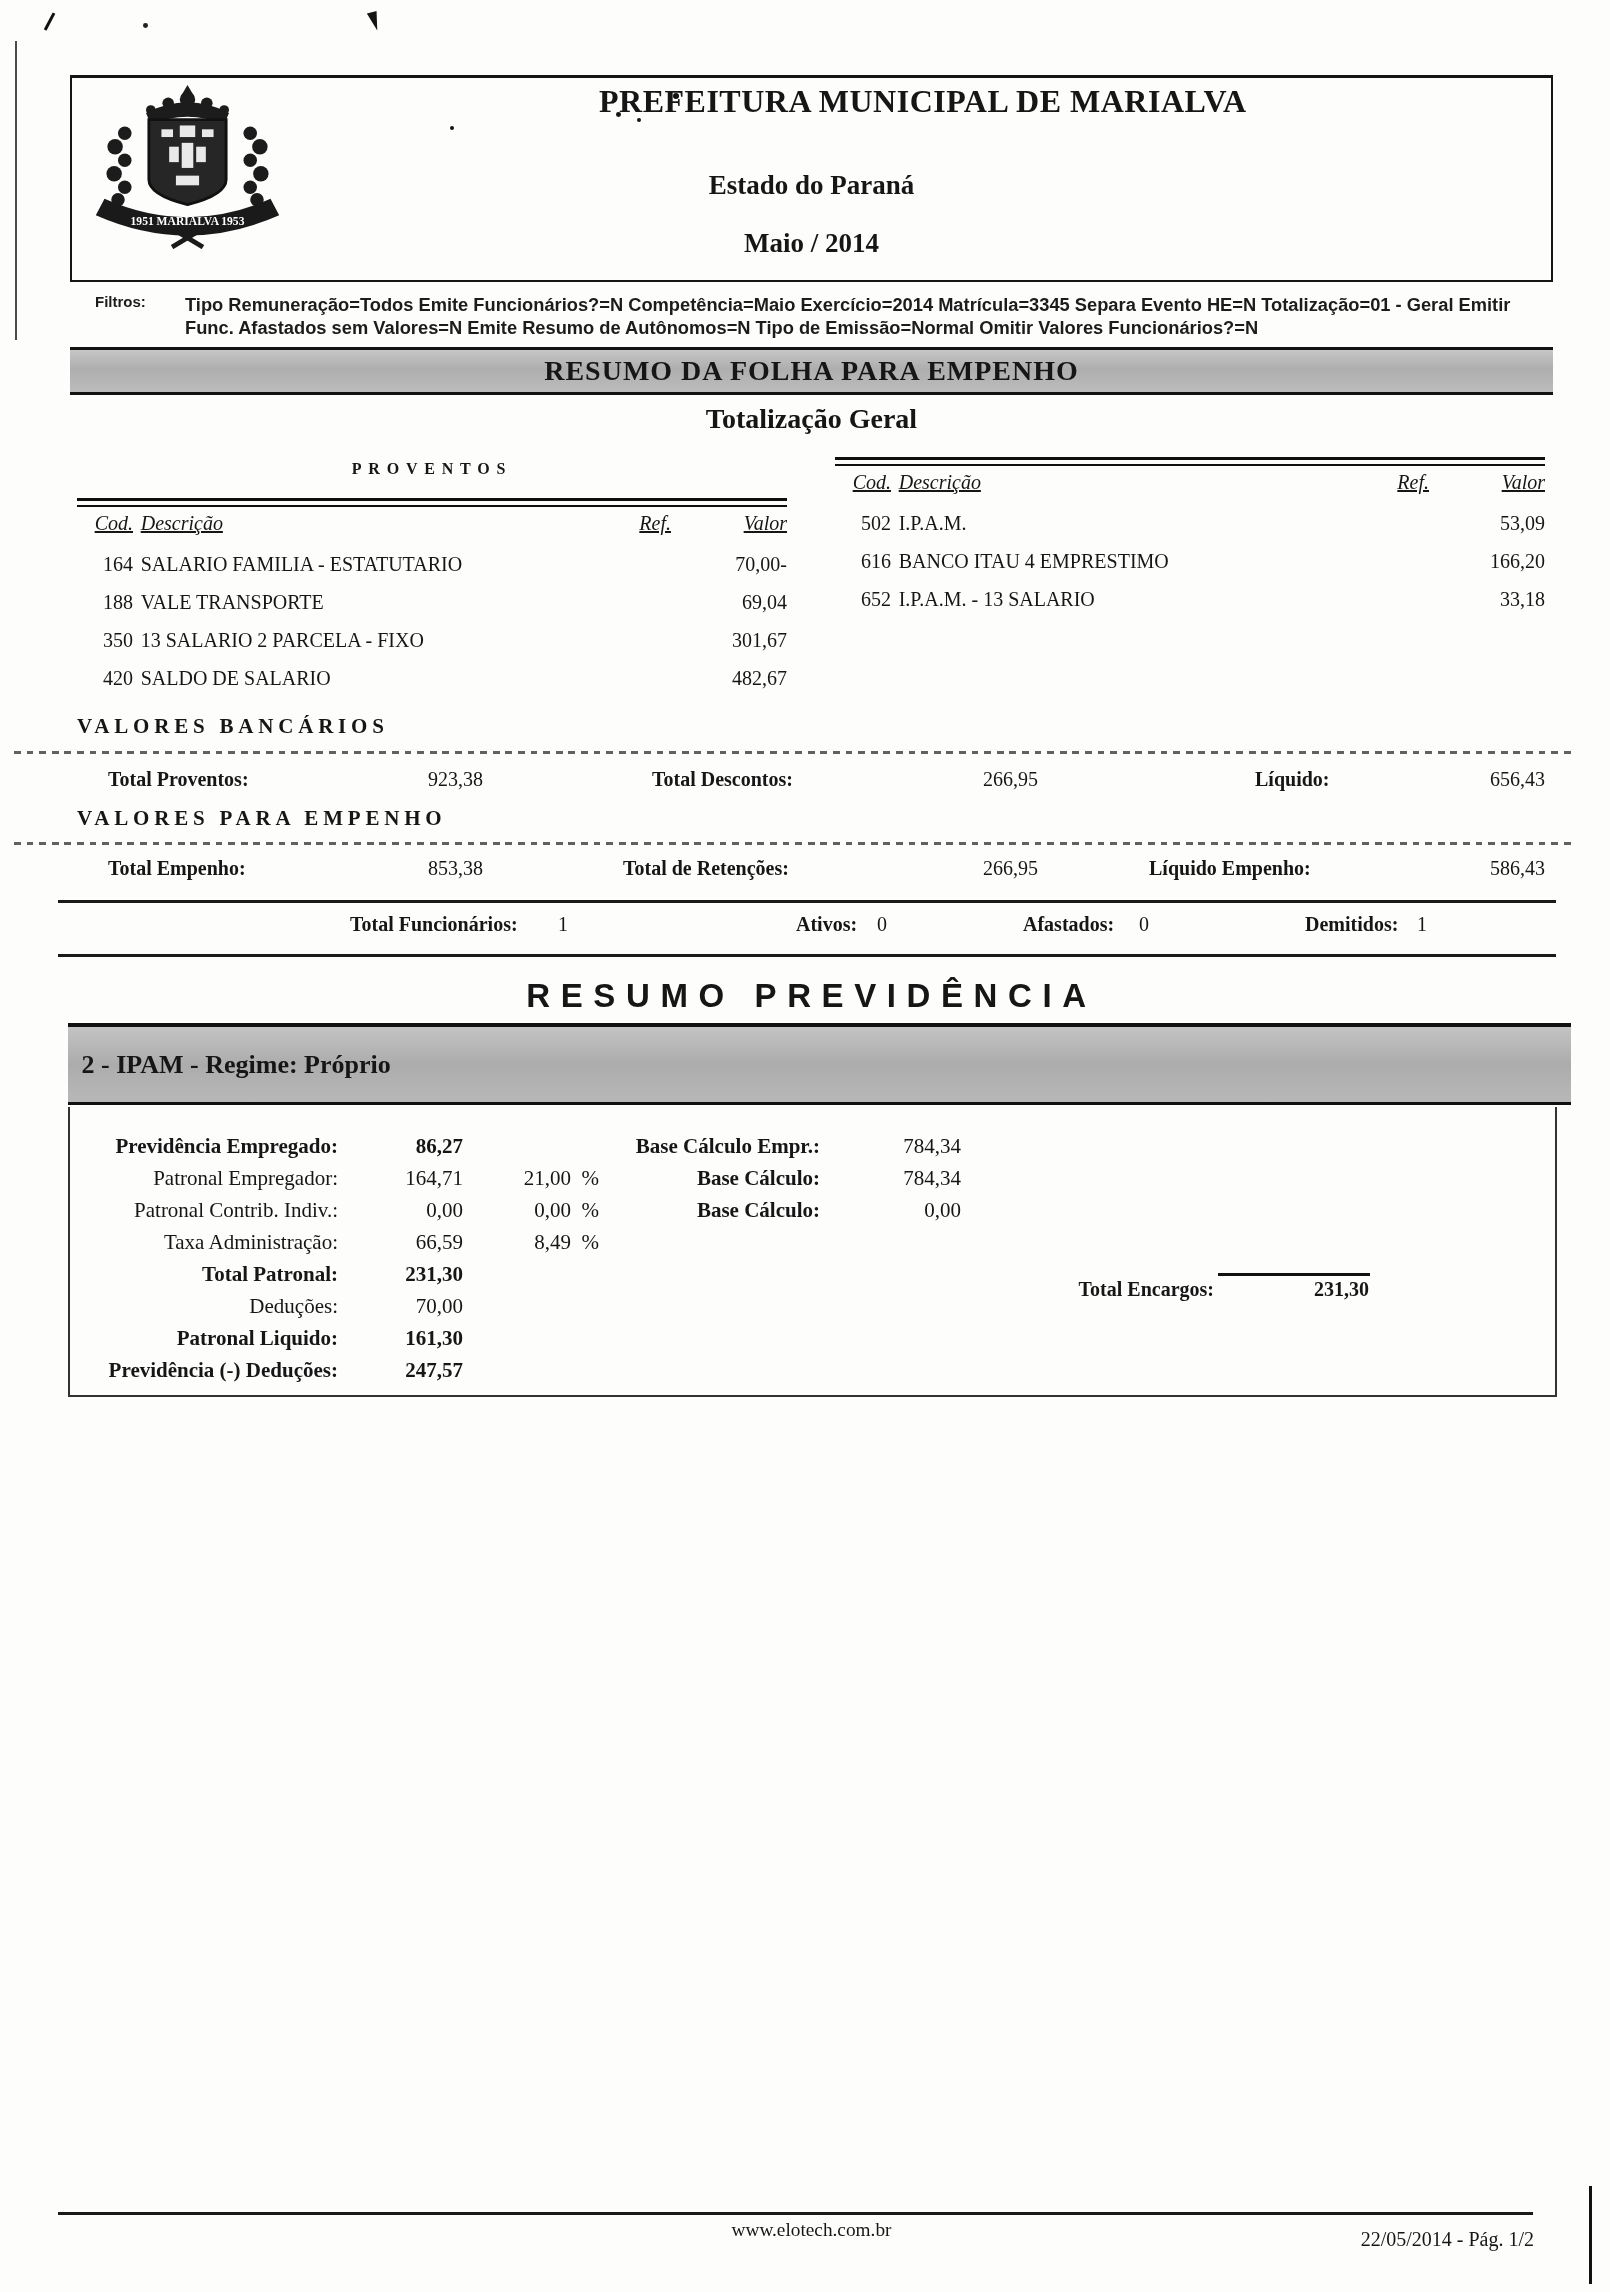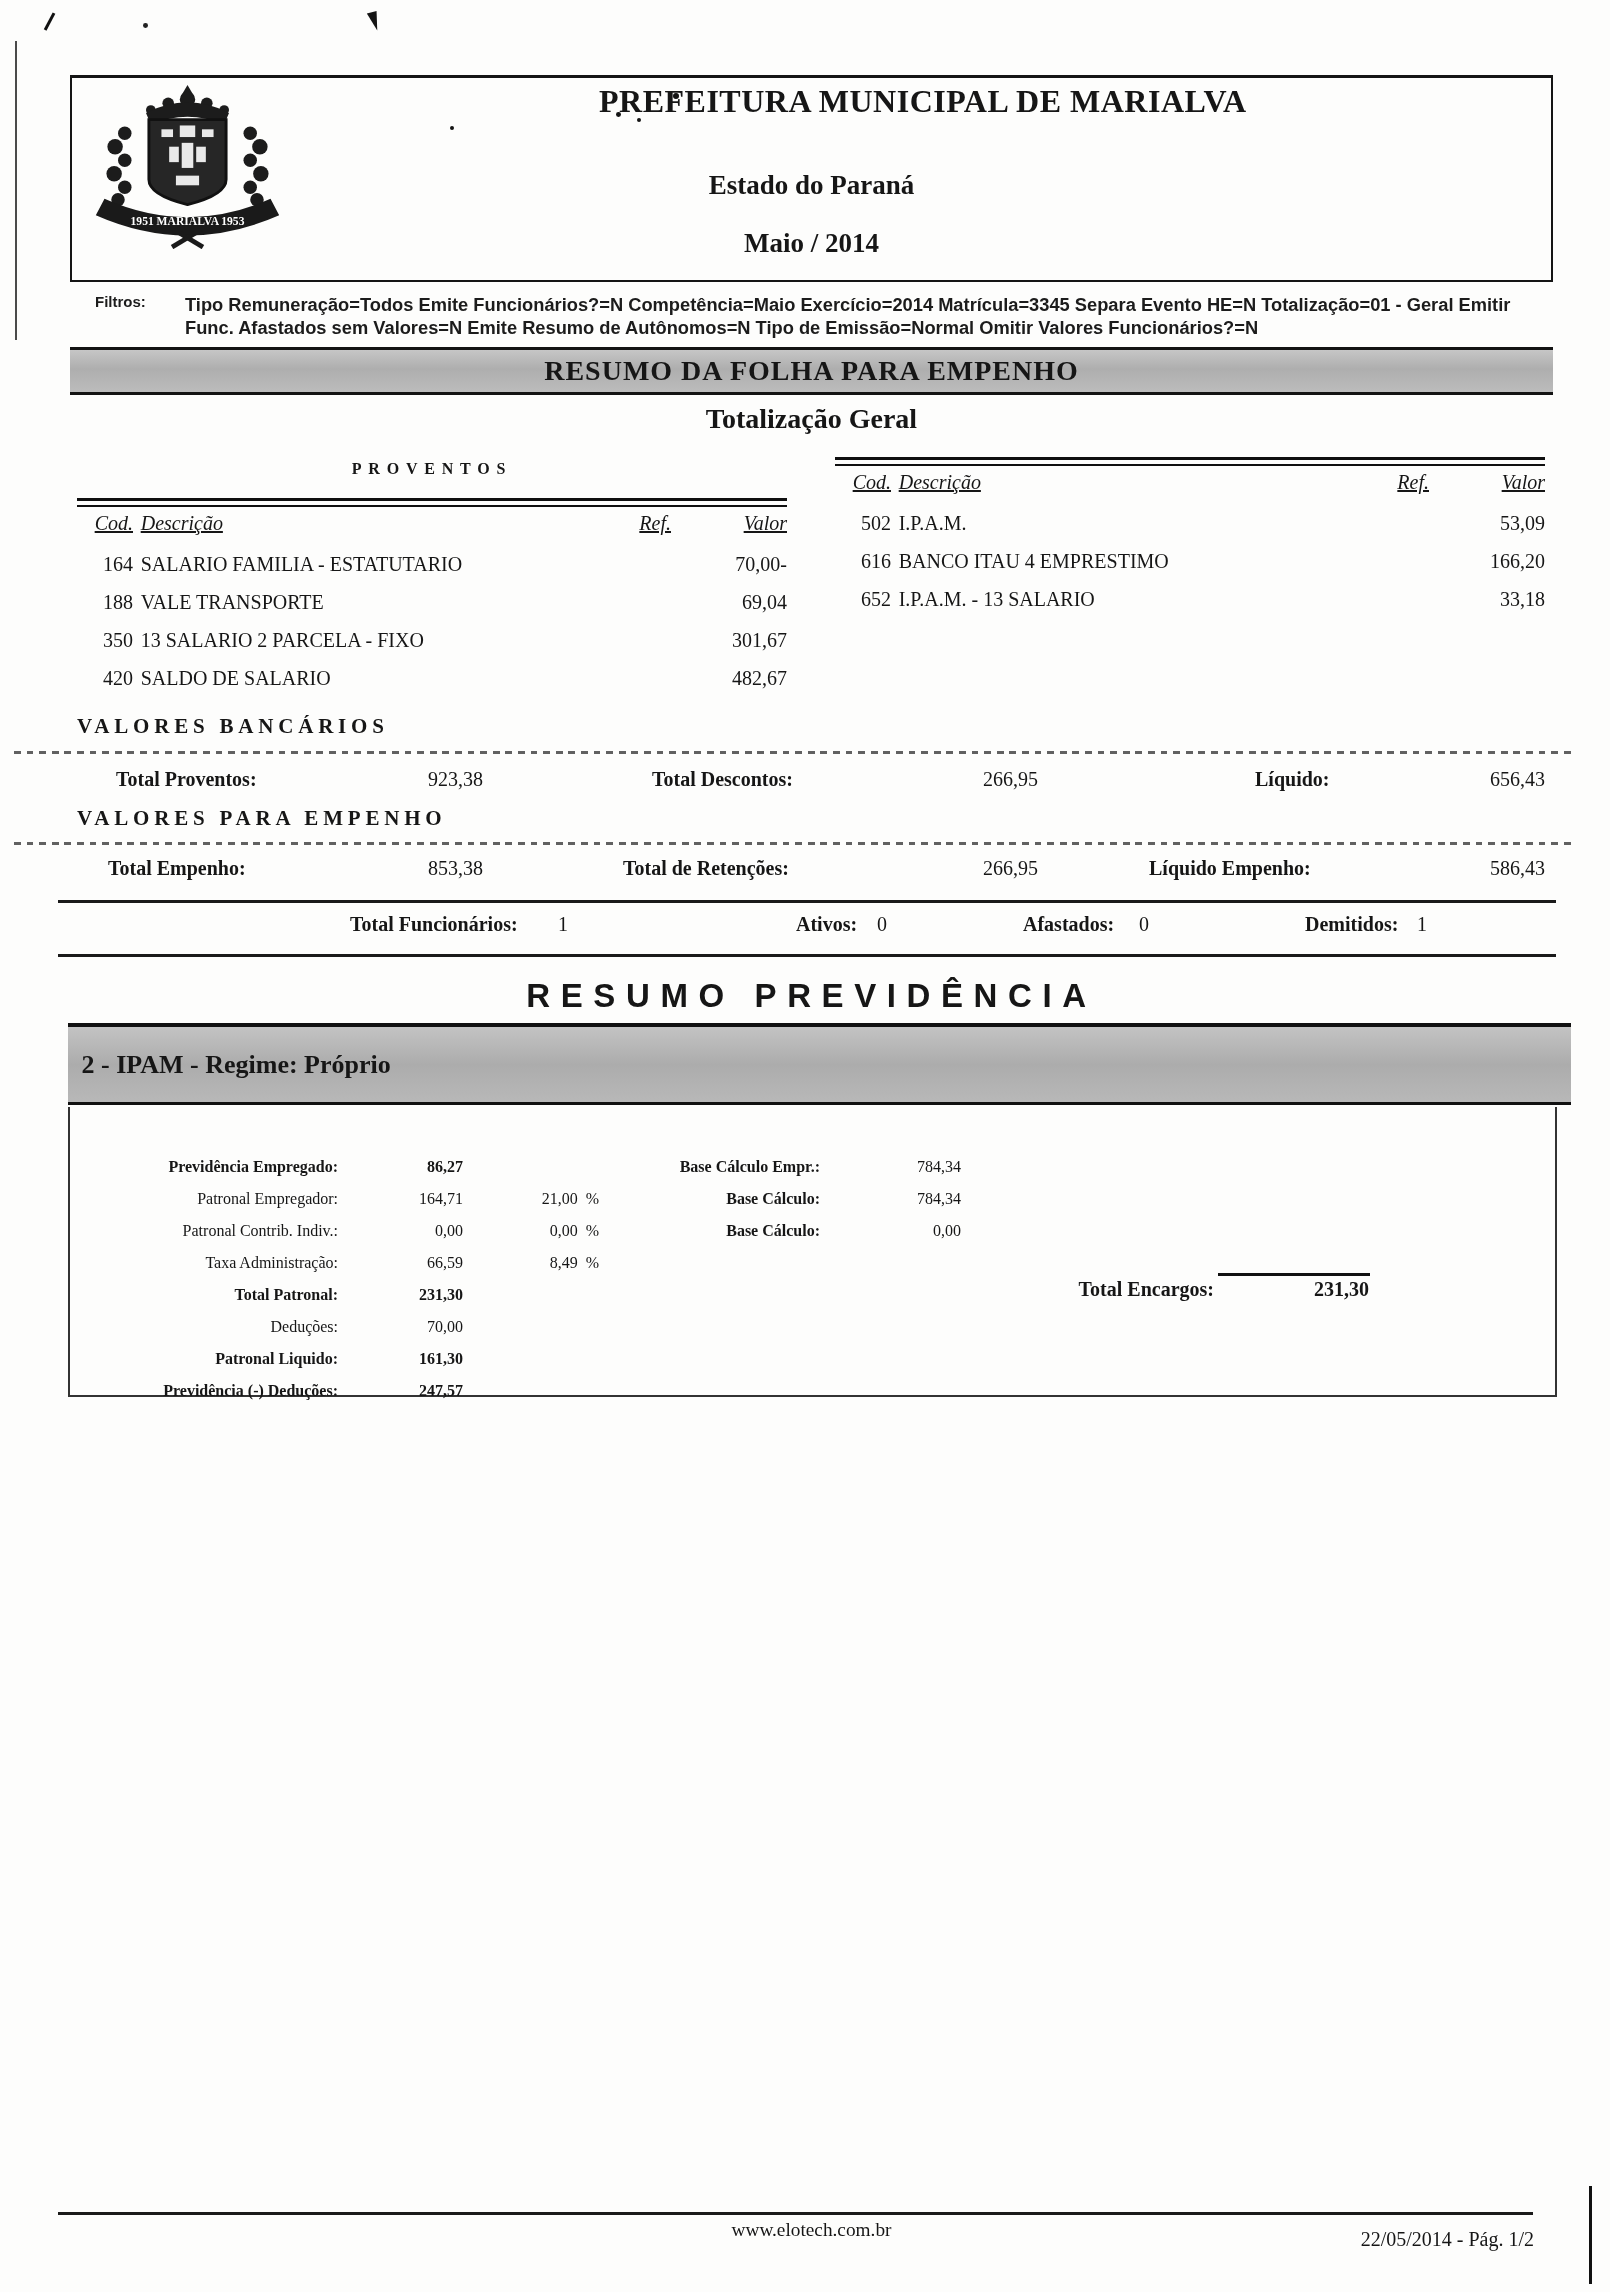--- a/index.html
+++ b/index.html
@@ -55,21 +55,21 @@
   .c-val{width:116px;text-align:right;}
 
   
   .sec-h{font-size:21px;font-weight:bold;letter-spacing:4.8px;}
   .vb-h{left:77px;top:714px;}
   .ve-h{left:77px;top:806px;}
   .dash{height:2.9px;background:repeating-linear-gradient(90deg,#3a3a3a 0 6.8px,transparent 6.8px 12.6px);opacity:.8;}
   .dash1{left:13.5px;top:751px;width:1560px;}
   .dash2{left:13.5px;top:842px;width:1560px;}
   .val-row{font-size:20px;}
-  .vb-l1{left:116px;top:768px;} .vb-v1{left:338px;top:768px;width:145px;}
+  .vb-l1{left:108px;top:768px;} .vb-v1{left:338px;top:768px;width:145px;}
   .vb-l2{left:652px;top:768px;} .vb-v2{left:893px;top:768px;width:145px;}
   .vb-l3{left:1255px;top:768px;} .vb-v3{left:1405px;top:768px;width:140px;}
   .ve-l1{left:108px;top:857px;} .ve-v1{left:338px;top:857px;width:145px;}
   .ve-l2{left:623px;top:857px;} .ve-v2{left:893px;top:857px;width:145px;}
   .ve-l3{left:1149px;top:857px;} .ve-v3{left:1405px;top:857px;width:140px;}
   .hline{height:2.9px;background:#1a1a1a;}
   .line1{left:58px;top:900px;width:1498px;}
   .line2{left:58px;top:954px;width:1498px;}
   .fn-l1{left:350px;top:913px;} .fn-v1{left:558px;top:913px;}
   .fn-l2{left:796px;top:913px;} .fn-v2{left:877px;top:913px;}
@@ -78,21 +78,21 @@
 
   
   .prev-title{left:70px;width:1483px;top:977px;font-family:"Liberation Sans","DejaVu Sans",sans-serif;
               font-size:33px;font-weight:bold;letter-spacing:10.6px;}
   .bar2{left:68px;top:1023px;width:1489px;height:75px;box-sizing:content-box;
         border-top:4.8px solid #111;border-bottom:3.9px solid #111;
         background:linear-gradient(180deg,#c3c3c3,#acacac 50%,#b8b8b8);
         font-size:26px;font-weight:bold;padding-left:13.5px;line-height:75px;}
   .prev-box{left:68px;top:1107px;width:1489px;height:290px;box-sizing:border-box;
             border-left:2.9px solid #333;border-right:2.9px solid #333;border-bottom:2.9px solid #333;}
-  .prow{font-size:16px;height:27px;margin-top:24px;}
+  .prow{font-size:21px;height:27px;}
   .pl{left:77px;width:261px;text-align:right;}
   .pv{left:357px;width:106px;text-align:right;}
   .pp{left:473px;width:126px;text-align:right;white-space:pre;}
   .bl{left:579px;width:241px;text-align:right;font-weight:bold;}
   .bv{left:840px;width:121px;text-align:right;}
   .r1{top:1134px;} .r2{top:1166px;} .r3{top:1198px;} .r4{top:1230px;}
   .r5{top:1262px;} .r6{top:1294px;} .r7{top:1326px;} .r8{top:1358px;}
   .enc-line{left:1218px;top:1273px;width:152px;height:2.9px;background:#111;}
   .enc-l{left:966px;width:248px;top:1278px;text-align:right;font-weight:bold;font-size:20px;}
   .enc-v{left:1236px;width:133px;top:1278px;text-align:right;font-weight:bold;font-size:20px;}

